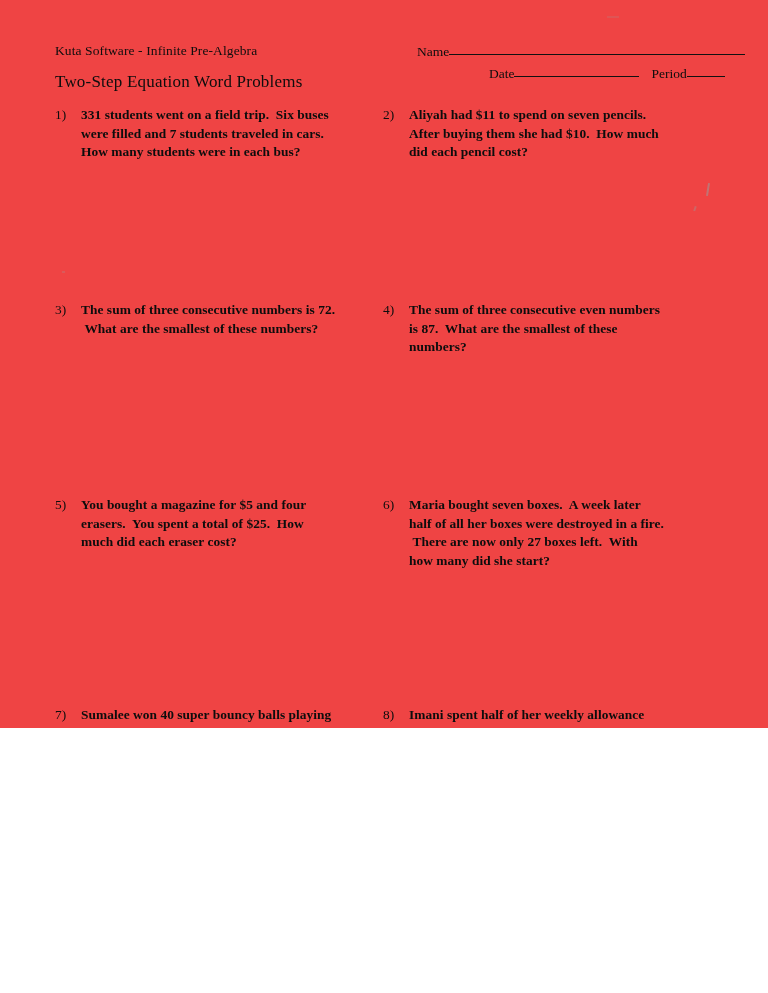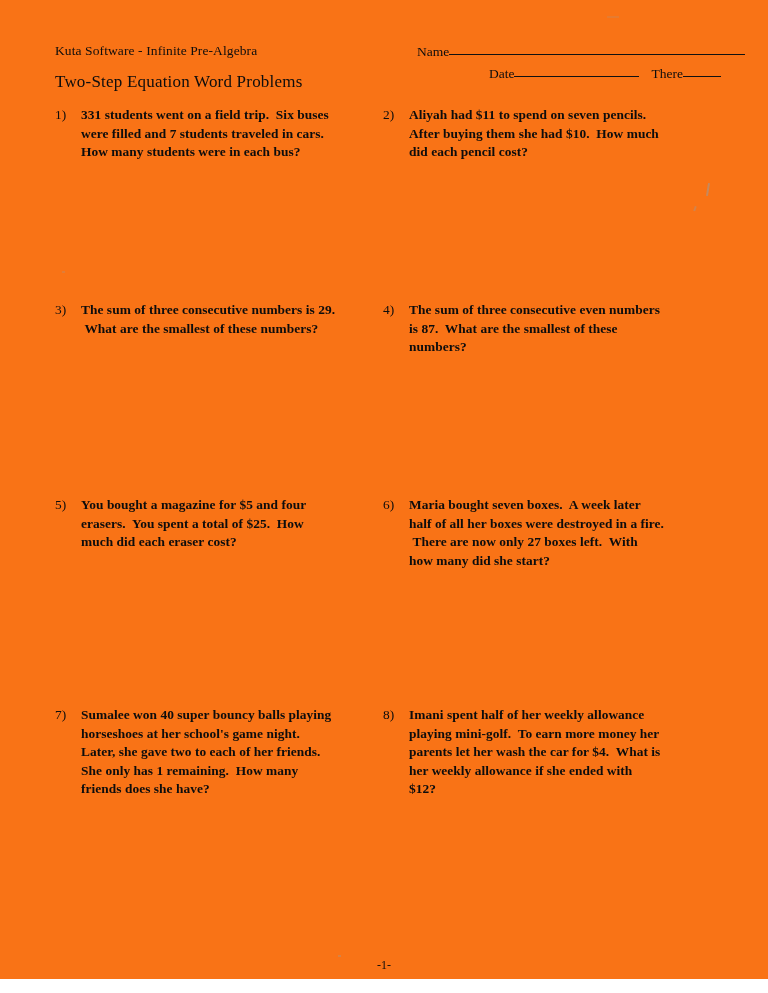--- a/index.html
+++ b/index.html
@@ -4,22 +4,22 @@
 <title>Two-Step Equation Word Problems</title>
 <style>
   html, body {
     margin: 0;
     padding: 0;
     background: #ffffff;
   }
   .page {
     position: relative;
     width: 768px;
-    height: 979px;
-    background: #f97316;
+    height: 728px;
+    background: #ef4444;
     overflow: hidden;
     font-family: "Liberation Serif", "DejaVu Serif", serif;
     color: #0d0d0d;
   }
 
   
   .header {
     position: absolute;
     left: 0; top: 0;
     width: 768px;
@@ -174,21 +174,21 @@
 
     <div class="name-row">
       <span class="field-label">Name</span>
       <span class="rule rule-name"></span>
     </div>
 
     <div class="date-row">
       <span class="field-label">Date</span>
       <span class="rule rule-date"></span>
       <span class="gap-sm"></span>
-      <span class="field-label">There</span>
+      <span class="field-label">Period</span>
       <span class="rule rule-period"></span>
     </div>
   </div>
 
   <div class="problems">
 
     <div class="prow prow-1">
       <div class="pcell left">
         <div class="problem">
           <span class="pnum">1)</span>
@@ -204,21 +204,21 @@
 After buying them she had $10.  How much
 did each pencil cost?</span>
         </div>
       </div>
     </div>
 
     <div class="prow prow-2">
       <div class="pcell left">
         <div class="problem">
           <span class="pnum">3)</span>
-          <span class="ptext">The sum of three consecutive numbers is 29.
+          <span class="ptext">The sum of three consecutive numbers is 72.
  What are the smallest of these numbers?</span>
         </div>
       </div>
       <div class="pcell right">
         <div class="problem">
           <span class="pnum">4)</span>
           <span class="ptext">The sum of three consecutive even numbers
 is 87.  What are the smallest of these
 numbers?</span>
         </div>

